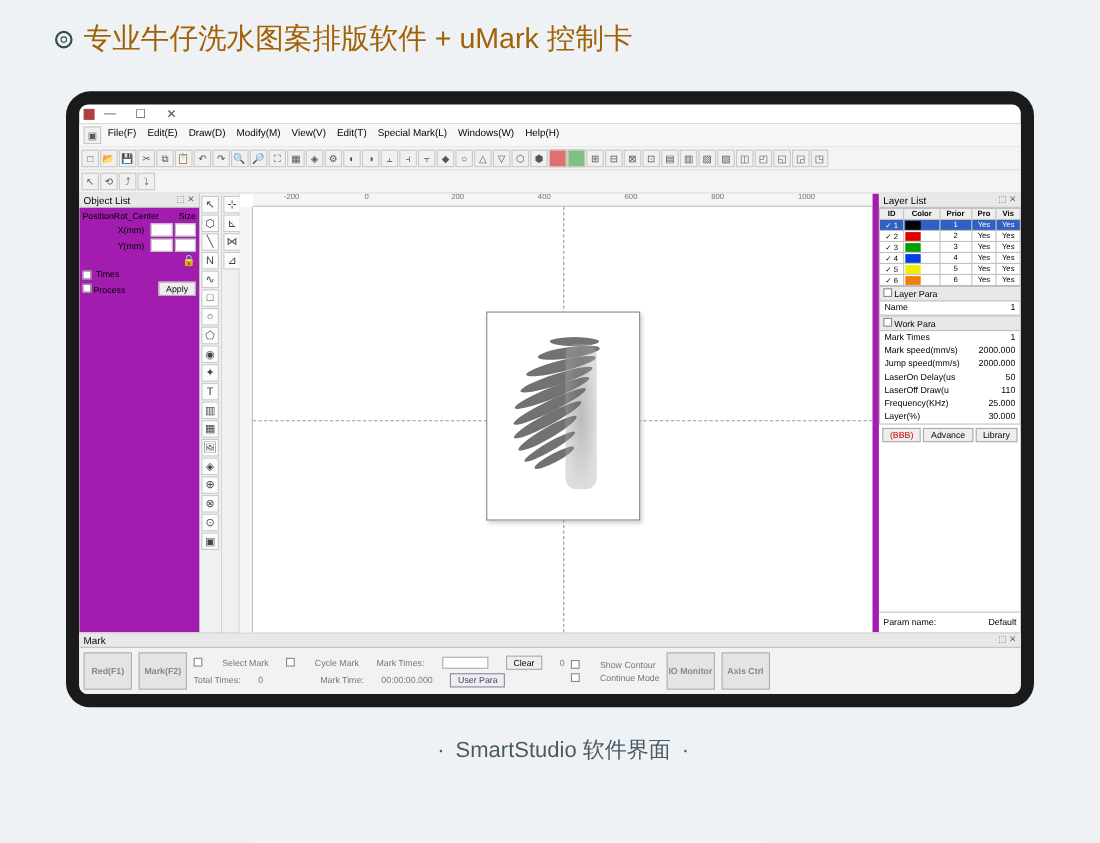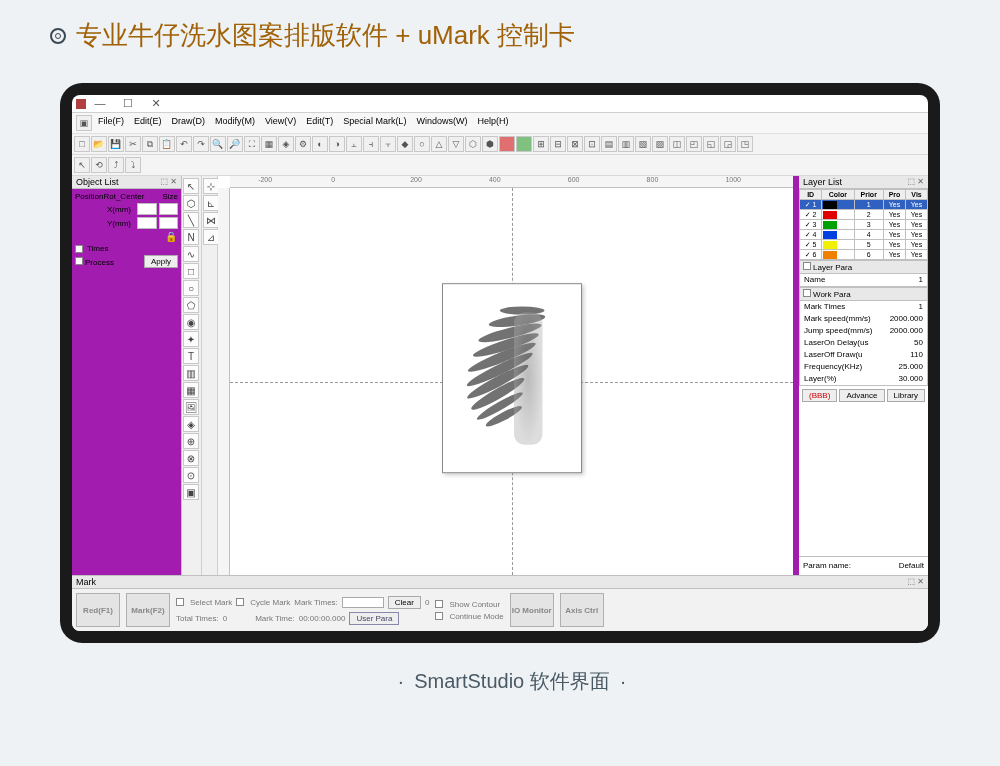--- a/index.html
+++ b/index.html
@@ -69,21 +69,21 @@
 
 .para-row { display: flex; justify-content: space-between; padding: 0 4px; font-size: 8px; line-height: 12px; }
 .para-sec { border: 1px solid #c0c0c0; margin: 0; }
 .para-sec .sh { background: #e8e8e8; padding: 1px 3px; font-size: 8px; border-bottom: 1px solid #c0c0c0; }
 
 
 .mark-panel { border-top: 1px solid #c0c0c0; background: #f2f2f2; }
 .mark-body { display: flex; gap: 6px; padding: 4px; align-items: center; font-size: 8px; }
 .mark-btn { width: 44px; height: 34px; border: 1px solid #b0b0b0; background: #e4e4e4; display: flex; align-items: center; justify-content: center; font-size: 8px; color: #888; font-weight: bold; }
 .mark-col { display: flex; flex-direction: column; gap: 3px; }
-.mark-row { display: flex; align-items: center; gap: 4px; }
+.mark-row { display: flex; align-items: center; gap: 16px; }
 .mark-inp { width: 42px; height: 11px; border: 1px solid #aaa; background: #fff; }
 .mark-lbl { color: #777; }
 </style>
 </head>
 <body>
 
 <div class="page-title">
   <span class="bullet"></span>
   <span>专业牛仔洗水图案排版软件 + uMark 控制卡</span>
 </div>

